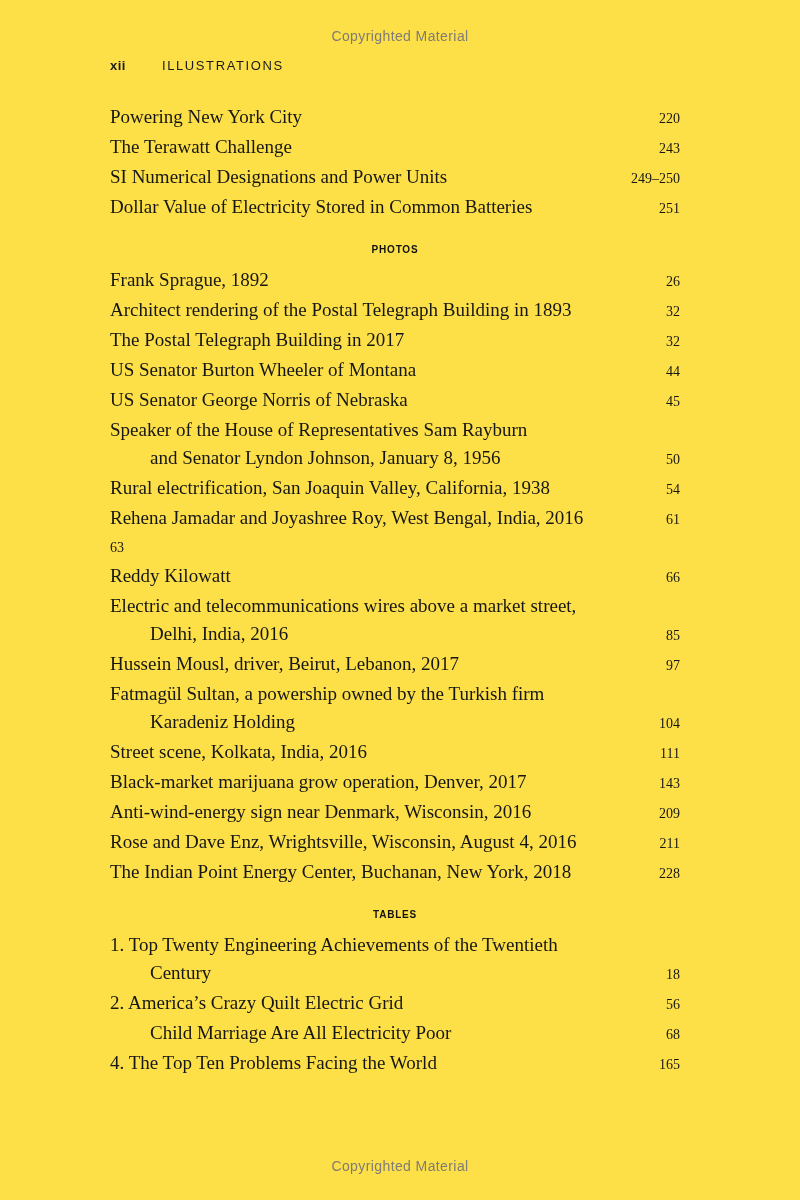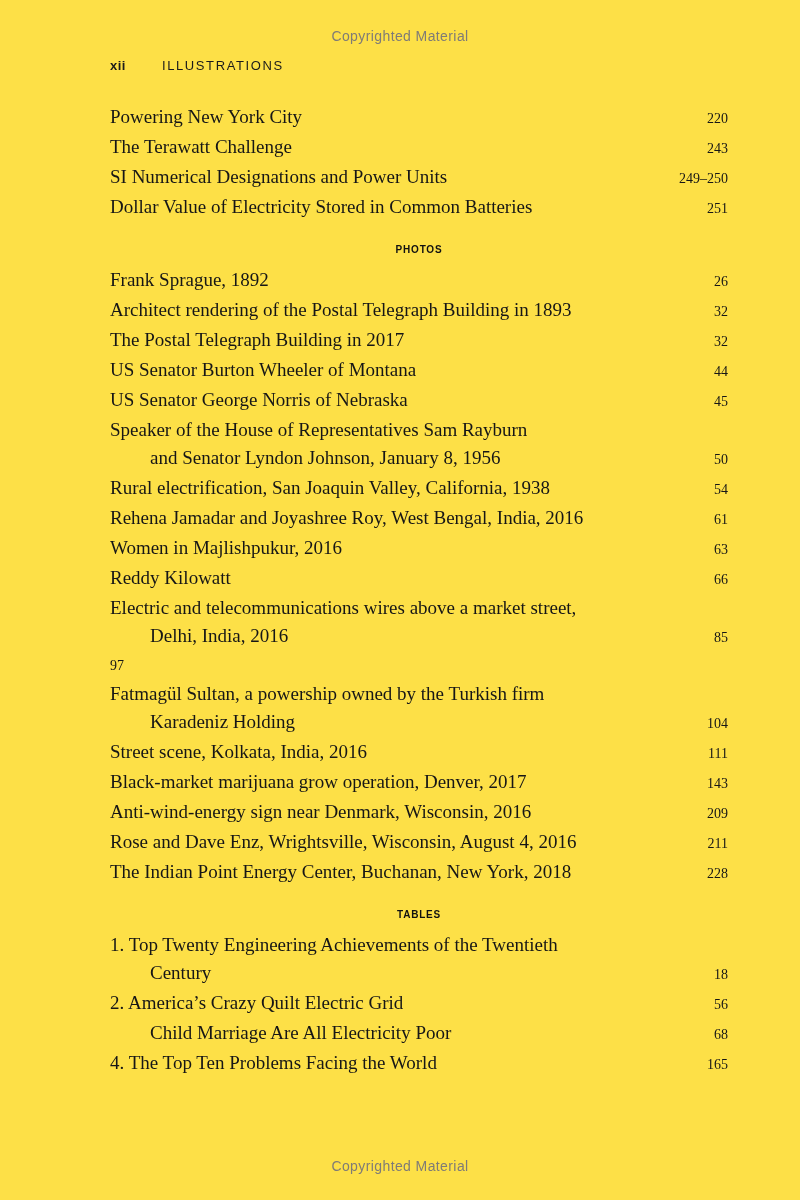--- a/index.html
+++ b/index.html
@@ -29,21 +29,21 @@
     font-size: 13px;
     color: #1b1b1b;
     display: flex;
     align-items: baseline;
     gap: 10px;
   }
   .folio { font-weight: 700; letter-spacing: 0.5px; }
   .running-title { margin-left: 26px; letter-spacing: 1.6px; }
   .content {
     margin-top: 30px;
-    padding: 0 72px 0 110px;
+    padding: 0 120px 0 110px;
   }
   .section-heading {
     text-align: center;
     font-family: "Liberation Sans", sans-serif;
     font-weight: 700;
     font-size: 10px;
     letter-spacing: 0.8px;
     color: #111;
     margin: 21px 0 11px 0;
   }
@@ -145,41 +145,41 @@
         </div>
       </div>
       <div class="entry">
         <div class="entry-line">
           <span class="entry-text">Rehena Jamadar and Joyashree Roy, West Bengal, India, 2016</span>
           <span class="entry-page">61</span>
         </div>
       </div>
       <div class="entry">
         <div class="entry-line">
-          <span class="entry-text">Women in Majlishpukur, 2016</span>
           <span class="entry-page">63</span>
         </div>
       </div>
       <div class="entry">
         <div class="entry-line">
           <span class="entry-text">Reddy Kilowatt</span>
           <span class="entry-page">66</span>
         </div>
       </div>
       <div class="entry">
         <div class="entry-line">
           <span class="entry-text">Electric and telecommunications wires above a market street,</span>
         </div>
         <div class="entry-line indent">
           <span class="entry-text">Delhi, India, 2016</span>
           <span class="entry-page">85</span>
         </div>
       </div>
       <div class="entry">
         <div class="entry-line">
+          <span class="entry-text">Hussein Mousl, driver, Beirut, Lebanon, 2017</span>
           <span class="entry-page">97</span>
         </div>
       </div>
       <div class="entry">
         <div class="entry-line">
           <span class="entry-text">Fatmagül Sultan, a powership owned by the Turkish firm</span>
         </div>
         <div class="entry-line indent">
           <span class="entry-text">Karadeniz Holding</span>
           <span class="entry-page">104</span>

